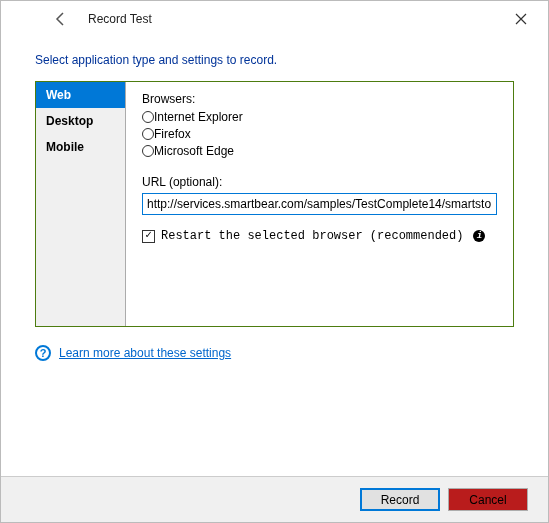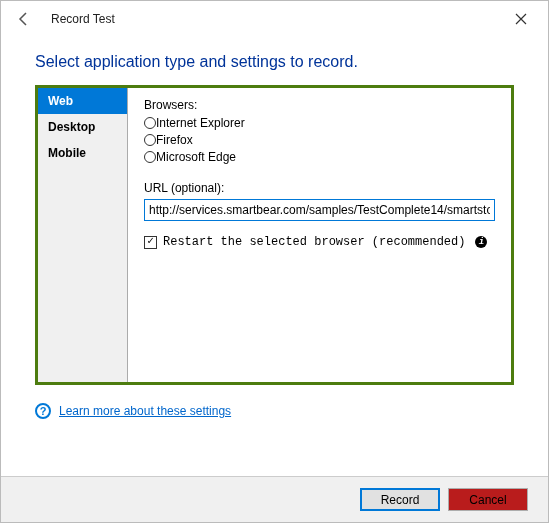--- a/index.html
+++ b/index.html
@@ -10,30 +10,31 @@
     color: #000;
     background: #fff;
     width: 549px; height: 523px;
     border: 1px solid #bbb;
     position: relative;
   }
   .titlebar {
     height: 36px;
     display: flex; align-items: center; justify-content: space-between;
     padding: 0 20px 0 14px;
+    margin-left: 37px;
   }
   .titlebar .left { display:flex; align-items:center; gap:18px; }
   .back-arrow { width:18px; height:18px; display:flex; align-items:center; justify-content:center; color:#444; }
   .win-title { font-size: 12px; color:#222; }
   .close-x { width:14px; height:14px; display:flex; align-items:center; justify-content:center; color:#333; cursor:default; }
-  .heading { color:#003399; font-size:16px; padding: 16px 34px 14px 34px; }
+  .heading { color:#003399; font-size:12px; padding: 16px 34px 14px 34px; }
   .panel {
     margin: 0 34px;
-    border:3px solid #4d7c0f;
-    height: 300px;
+    border:1px solid #4d7c0f;
+    height: 246px;
     display:flex;
     background:#fff;
   }
   .tabs {
     width: 90px;
     background:#f0f0f0;
     border-right:1px solid #ababab;
     padding-top:0;
   }
   .tab {

